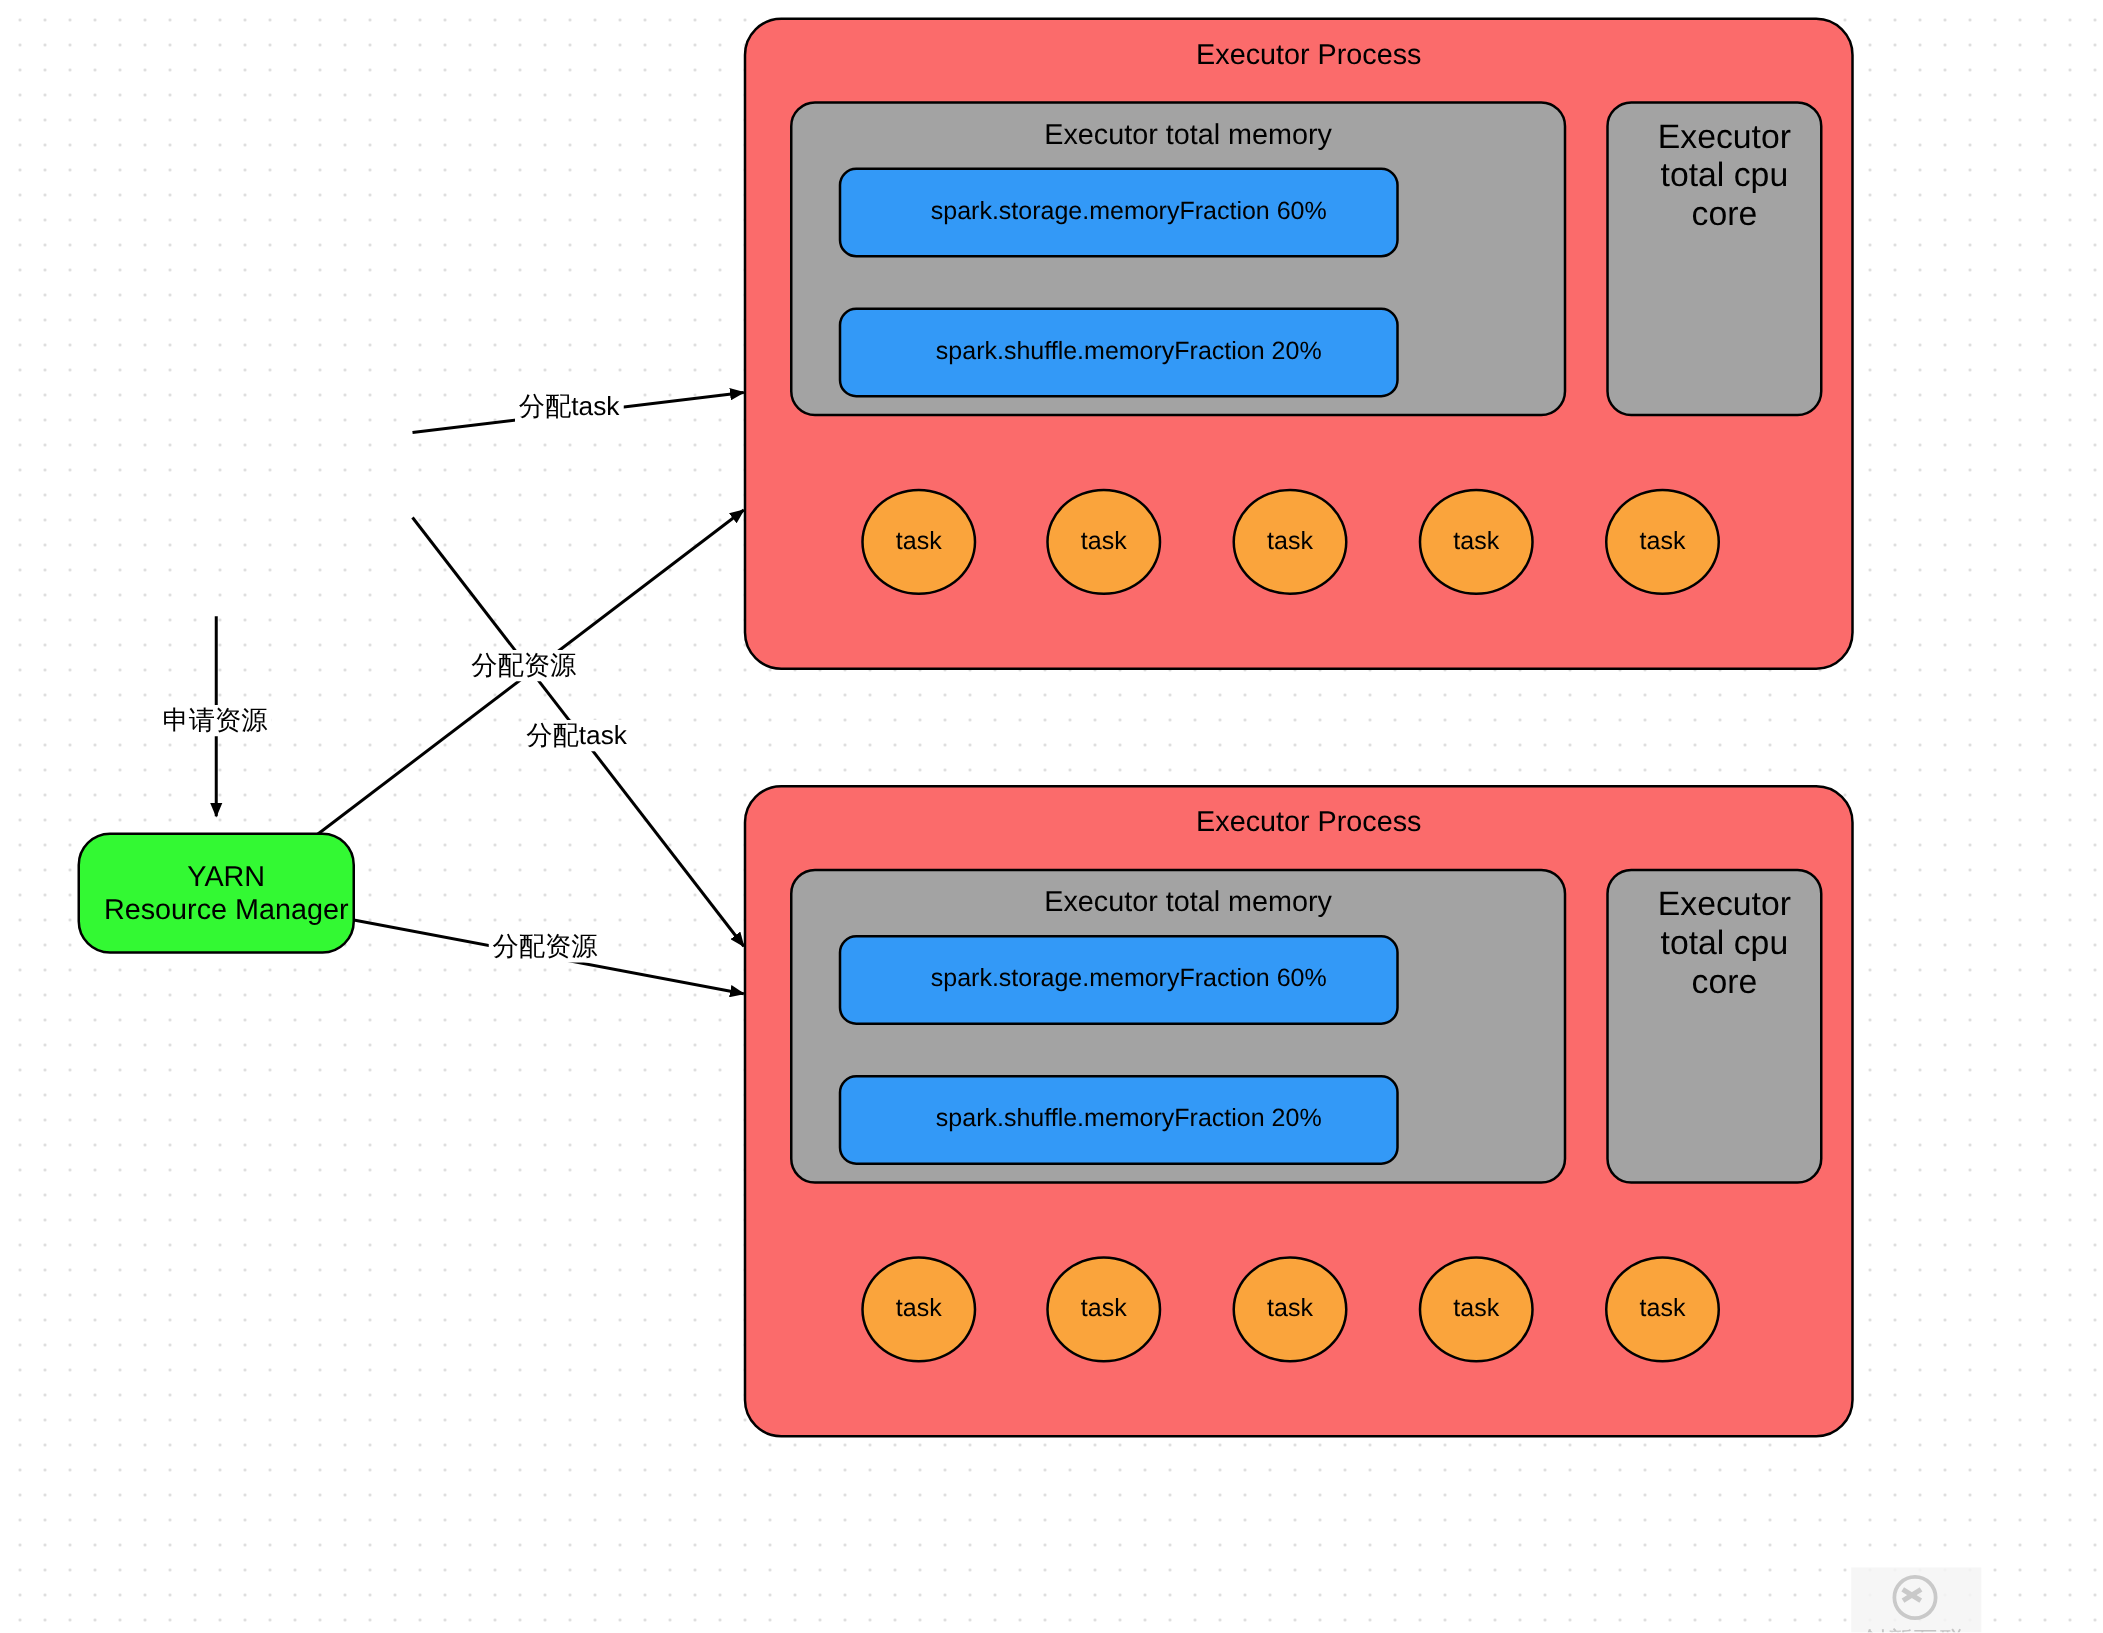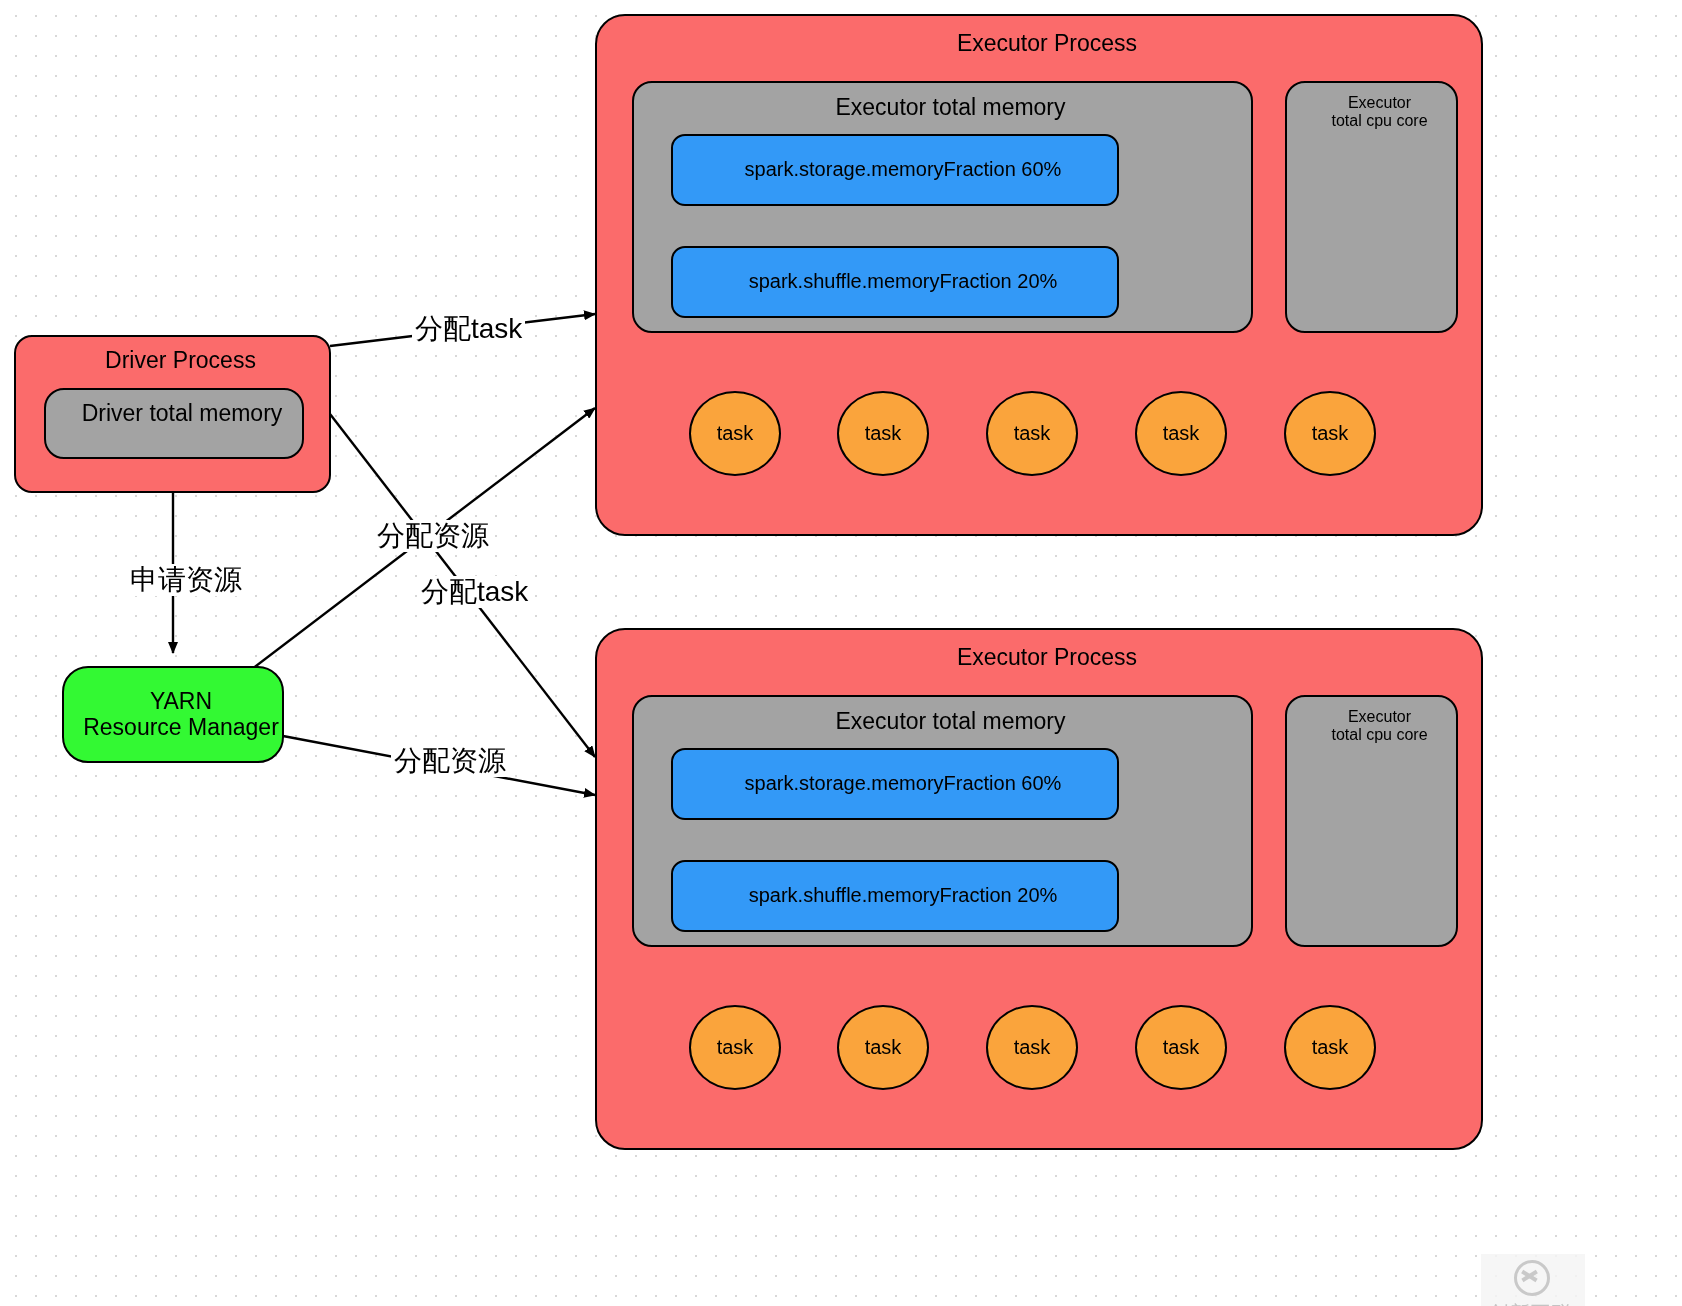--- a/index.html
+++ b/index.html
@@ -82,31 +82,31 @@
     border-radius: 50%;
     display: flex;
     align-items: center;
     justify-content: center;
     color: #000;
     font-size: 20px;
   }
 
   .t-proc { font-size: 23px; top: 14px; }
   .t-mem  { font-size: 23px; top: 11px; }
-  .t-cpu  { font-size: 16px; top: 11px; }
+  .t-cpu  { font-size: 27px; top: 11px; }
   .t-frac { font-size: 20px; top: 50%; transform: translateY(-52%); }
   .t-driver { font-size: 23px; top: 10px; }
   .t-drivermem { font-size: 23px; top: 10px; }
   .t-yarn { font-size: 23px; top: 20px; }
 
   .edge-label {
     position: absolute;
     background: #ffffff;
     color: #000000;
-    font-size: 28px;
+    font-size: 21px;
     line-height: 1;
     padding: 2px 3px;
     white-space: nowrap;
   }
 
   .watermark {
     position: absolute;
     display: flex;
     align-items: center;
     gap: 7px;
@@ -152,26 +152,20 @@
 
     <path d="M 330 414 L 595 757" stroke="#000000" stroke-width="2.4" fill="none" marker-end="url(#arrowhead)"></path>
 
     <path d="M 173 493 L 173 653" stroke="#000000" stroke-width="2.4" fill="none" marker-end="url(#arrowhead)"></path>
 
     <path d="M 252 669 L 595 408" stroke="#000000" stroke-width="2.4" fill="none" marker-end="url(#arrowhead)"></path>
 
     <path d="M 283 736 L 595 795" stroke="#000000" stroke-width="2.4" fill="none" marker-end="url(#arrowhead)"></path>
   </svg>
 
-  <div class="node driver-box" style="left:14px; top:335px; width:317px; height:158px;">
-    <div class="node-title t-driver">Driver Process</div>
-    <div class="node mem-box" style="left:28px; top:51px; width:260px; height:71px;">
-      <div class="node-title t-drivermem">Driver total memory</div>
-    </div>
-  </div>
 
   <div class="node yarn-box" style="left:62px; top:666px; width:222px; height:97px;">
     <div class="node-title t-yarn">YARN
 Resource Manager</div>
   </div>
 
   <div class="node proc-box" style="left:595px; top:14px; width:888px; height:522px;">
     <div class="node-title t-proc">Executor Process</div>
 
     <div class="node mem-box" style="left:35px; top:65px; width:621px; height:252px;">

